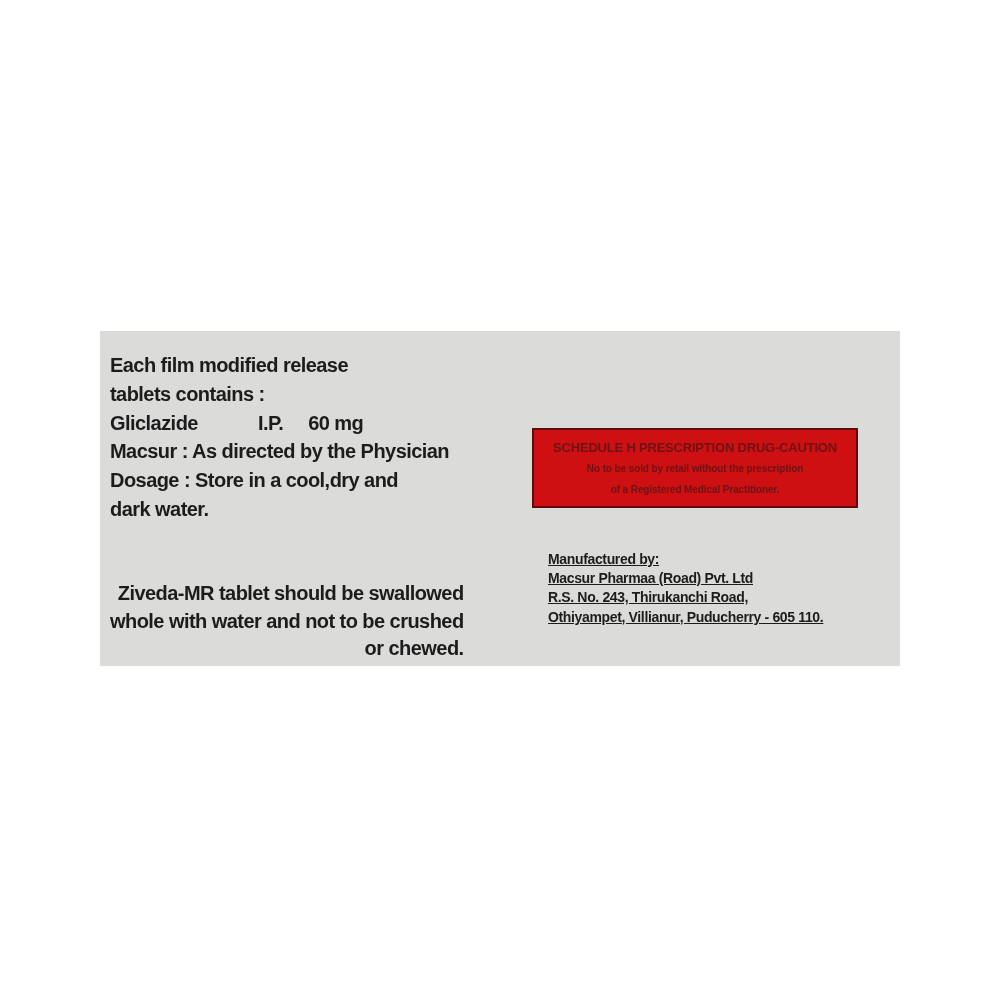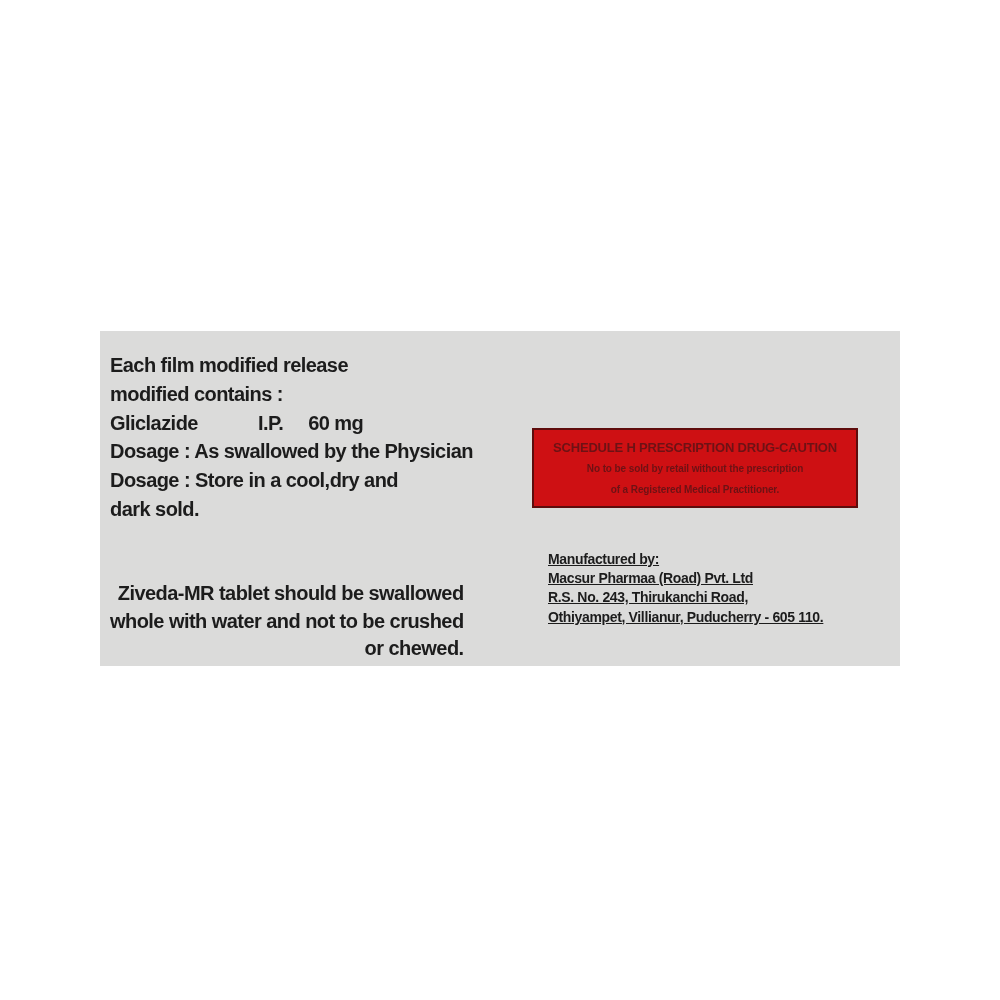--- a/index.html
+++ b/index.html
@@ -97,25 +97,25 @@
   }
 </style>
 </head>
 <body>
 
 <div class="stage">
   <div class="label-photo">
 
     <div class="block composition-block">
       <div class="line">Each film modified release</div>
-      <div class="line">modified contains :</div>
+      <div class="line">tablets contains :</div>
       <div class="line">Gliclazide            I.P.     60 mg</div>
-      <div class="line">Dosage : As swallowed by the Physician</div>
+      <div class="line">Macsur : As directed by the Physician</div>
       <div class="line">Dosage : Store in a cool,dry and</div>
-      <div class="line">dark sold.</div>
+      <div class="line">dark water.</div>
     </div>
 
     <div class="block usage-block">
       <div class="line">Ziveda-MR tablet should be swallowed</div>
       <div class="line">whole with water and not to be crushed</div>
       <div class="line">or chewed.</div>
     </div>
 
     <div class="schedule-box">
       <div class="sched-title">SCHEDULE H PRESCRIPTION DRUG-CAUTION</div>

